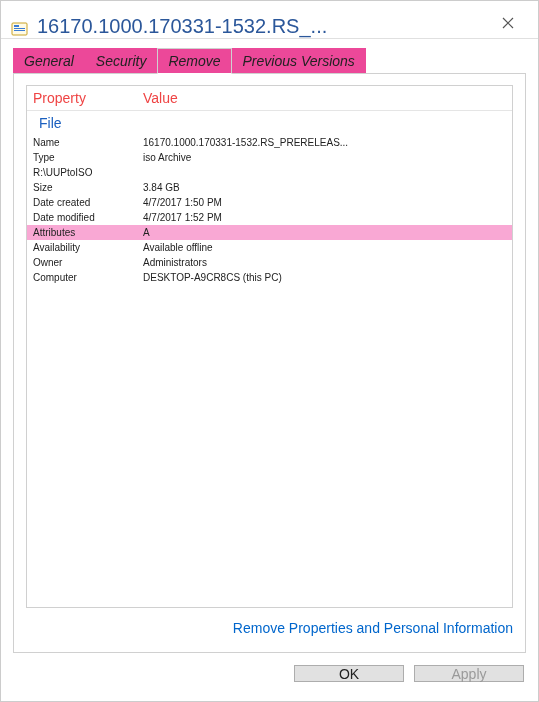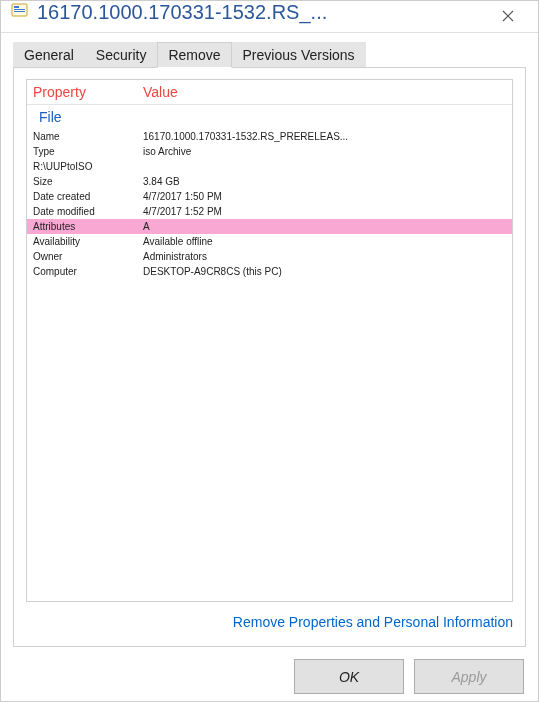--- a/index.html
+++ b/index.html
@@ -6,22 +6,22 @@
   body {
     font-family: "Segoe UI", Tahoma, sans-serif;
     background: #fff;
     width: 539px;
     height: 702px;
     overflow: hidden;
     border: 1px solid #ccc;
   }
   .titlebar {
     display: flex;
-    align-items: flex-start;
-    height: 32px;
+    align-items: flex-end;
+    height: 38px;
     padding: 0 10px;
     border-bottom: 1px solid #e0e0e0;
   }
   .titlebar .icon {
     width: 18px;
     height: 18px;
     margin-right: 8px;
     display: flex;
     align-items: center;
     justify-content: center;
@@ -53,22 +53,23 @@
     position: relative;
     top: 1px;
   }
   .tab {
     padding: 4px 10px;
     font-size: 14px;
     color: #222;
     border: 1px solid transparent;
     border-bottom: none;
     cursor: pointer;
-    background: #e5e5e5;
+    background: #ec4899;
     position: relative;
+    font-style: italic;
   }
   .tab.active {
     border: 1px solid #d0d0d0;
     border-bottom: 1px solid #fff;
     z-index: 2;
     top: 1px;
     margin-top: -1px;
   }
   .panel {
     border: 1px solid #d0d0d0;
@@ -116,27 +117,26 @@
     text-align: right;
   }
   .buttons {
     display: flex;
     justify-content: flex-end;
     gap: 10px;
     padding: 12px 14px 14px 0;
   }
   .btn {
     width: 110px;
-    height: 35px;
+    height: 17px;
     font-size: 14px;
     border: 1px solid #adadad;
     background: #e1e1e1;
     cursor: pointer;
     color: #222;
-    font-style: italic;
   }
   .btn:disabled, .btn.disabled {
     color: #9a9a9a;
     cursor: default;
   }
 </style>
 </head>
 <body>
 
 <div class="titlebar">

